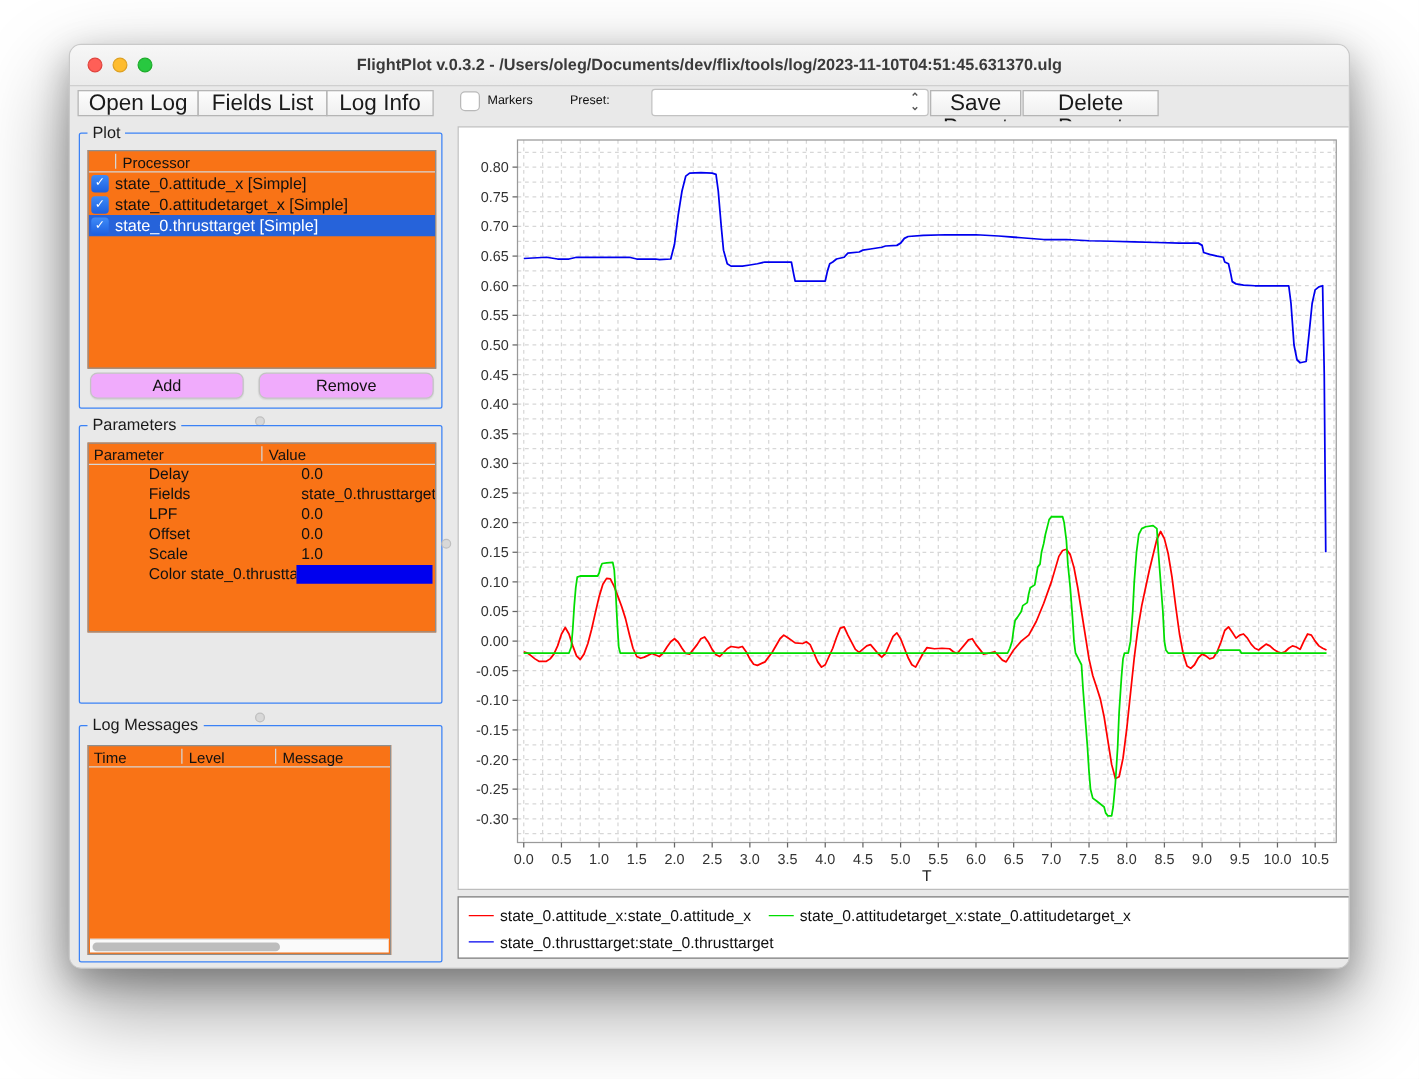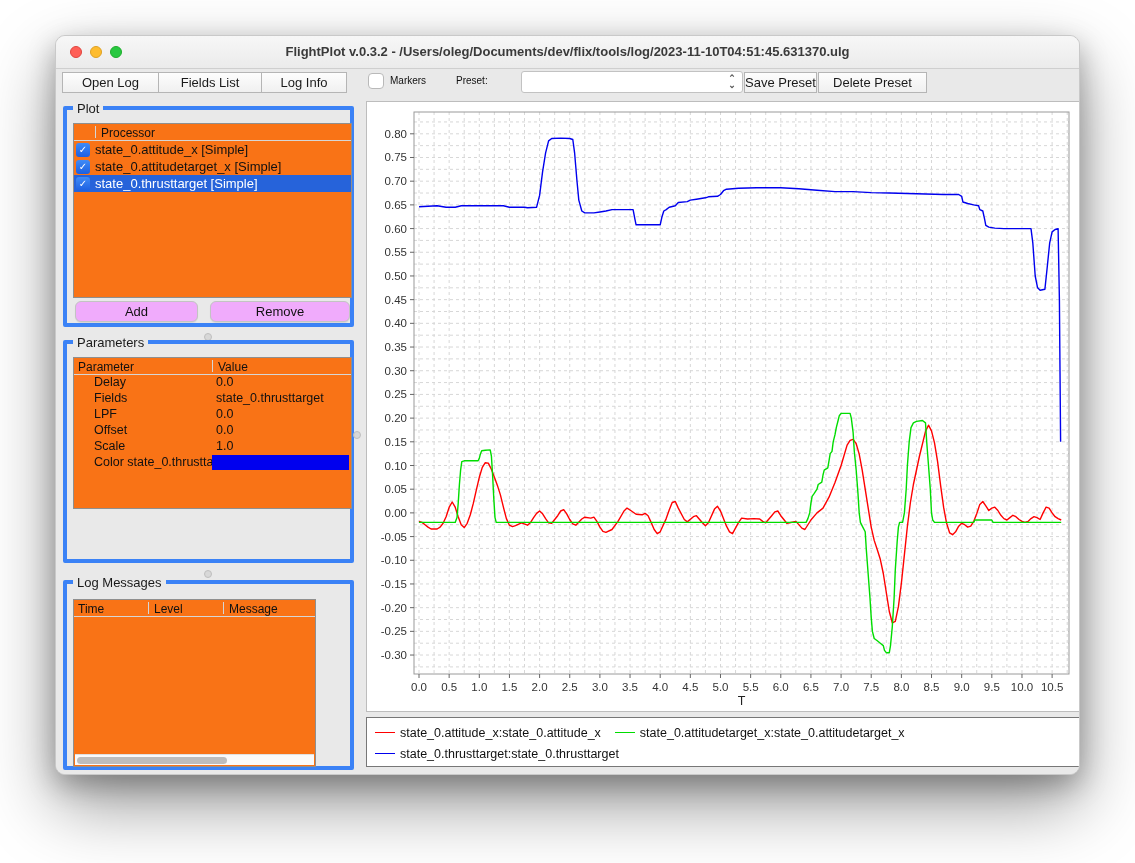--- a/index.html
+++ b/index.html
@@ -16,54 +16,54 @@
   }
   .traffic { position:absolute; top:10px; width:12px; height:12px; border-radius:50%; }
   .t-close { left:14px;  background:#ff5f57; border:1px solid #e0443e; }
   .t-min   { left:34px;  background:#febc2e; border:1px solid #dea123; }
   .t-zoom  { left:54px;  background:#28c840; border:1px solid #1dad2b; }
   .title-text { position:absolute; left:0; right:0; top:8px; text-align:center; font-size:13px; font-weight:bold; color:#3a3a3a; }
 
   .toolbar { position:absolute; left:0; top:33px; right:0; height:28px; }
   .tb-btn {
     position:absolute; top:3px; height:21px; background:linear-gradient(#fdfdfd,#f0f0f0);
-    border:1px solid #b5b5b5; font-size:13px; color:#1a1a1a; text-align:center; line-height:19px; cursor:default;
+    border:1px solid #b5b5b5; font-size:18px; color:#1a1a1a; text-align:center; line-height:19px; cursor:default;
   }
   .cbox { position:absolute; width:16px; height:16px; background:#ffffff; border:1px solid #b9b9b9; border-radius:4px; }
   .tb-label { position:absolute; font-size:10px; color:#111; top:6px; }
   .combo {
     position:absolute; left:465px; top:2px; width:222px; height:22px; background:#fff;
     border:1px solid #c2c2c2; border-radius:3px;
   }
   .combo-stepper { position:absolute; right:4px; top:1px; width:12px; height:18px; display:flex; flex-direction:column; align-items:center; justify-content:center; color:#555; font-size:9px; line-height:7px; font-weight:bold; }
 
   .content { position:absolute; left:0; top:61px; right:0; bottom:0; background:#e9e9e9; }
 
-  .titled-panel { position:absolute; border:4px solid #3b82f6; border-radius:2px; }
+  .titled-panel { position:absolute; border:1px solid #3b82f6; border-radius:2px; }
   .panel-title { position:absolute; top:-9px; left:6px; background:#e9e9e9; padding:0 4px; font-size:13px; color:#1a1a1a; }
 
   .listbox { position:absolute; background:#f97316; border:1px solid #8f8f8f; overflow:hidden; }
   .list-header { height:17px; border-bottom:1px solid #d6d6d6; position:relative; font-size:12px; color:#111; }
   .list-header .hdr-text { position:absolute; top:2px; }
   .vdiv { position:absolute; top:2px; bottom:2px; width:1px; background:#d6d6d6; }
 
   .plot-row { height:17px; display:flex; align-items:center; font-size:13px; color:#111; padding-left:2px; }
   .plot-row.selected { background:#2663da; color:#fff; }
   .row-check {
     width:14px; height:14px; border-radius:3px; background:linear-gradient(#3f8bf7,#1c5fe0);
     color:#fff; font-size:10px; line-height:14px; text-align:center; flex:0 0 14px; margin-right:5px;
   }
   .push-btn {
     position:absolute; height:21px; background:#f0abfc; border:1px solid #c3c3c3; border-radius:6px;
     font-size:13px; color:#111; text-align:center; line-height:19px;
     box-shadow:0 1px 1px rgba(0,0,0,0.08);
   }
 
   .param-row { height:16px; display:flex; font-size:12.5px; color:#111; }
-  .param-row .pname { width:138px; padding-left:20px; overflow:hidden; white-space:nowrap; }
+  .param-row .pname { width:138px; padding-left:20px; overflow:hidden; white-space:nowrap;margin-left:28px; }
   .param-row .pval  { flex:1; padding-left:4px; overflow:hidden; white-space:nowrap; position:relative; }
   .swatch { position:absolute; left:0; top:0px; right:2px; height:15px; }
 
   .hscroll { position:absolute; left:1px; right:1px; bottom:1px; height:11px; background:#fafafa; border-top:1px solid #e0e0e0; }
   .hthumb { position:absolute; left:2px; top:2px; width:150px; height:7px; background:#bdbdbd; border-radius:4px; }
 
   .chart-panel { position:absolute; background:#ffffff; border:1px solid #bdbdbd; }
   .legend-box { position:absolute; background:#ffffff; border:1px solid #777; padding:4px 8px 2px 8px;
     display:flex; flex-wrap:wrap; align-content:flex-start; column-gap:14px;align-items:center; }
   .legend-item { display:flex; align-items:center; height:21px; font-size:12.5px; color:#111; }

